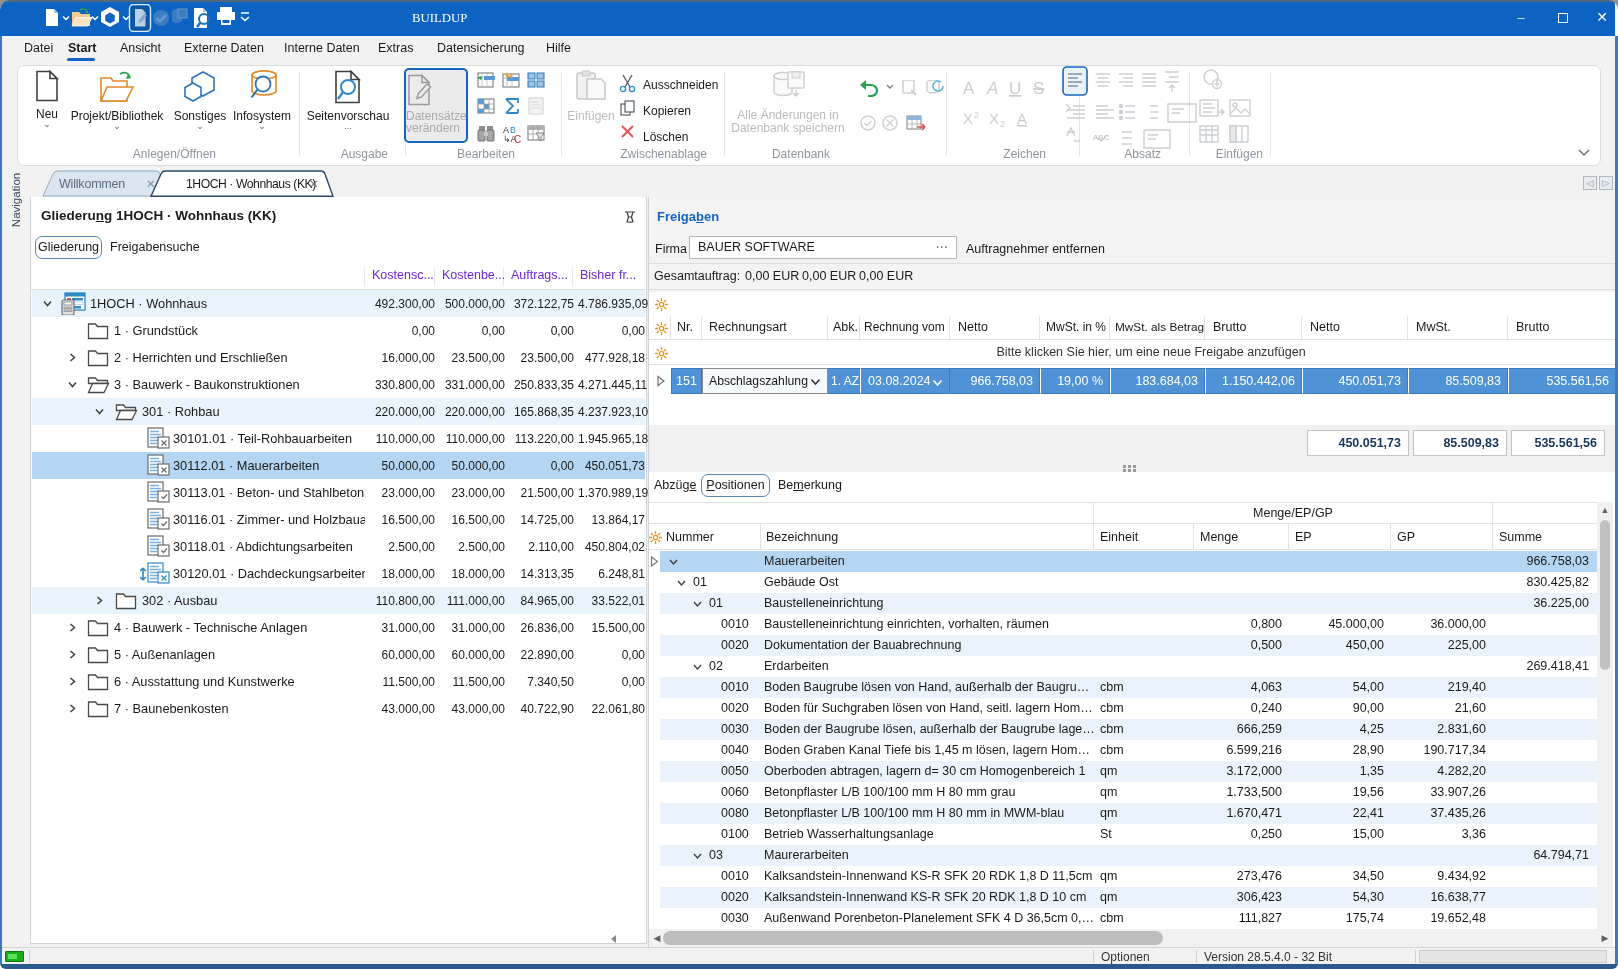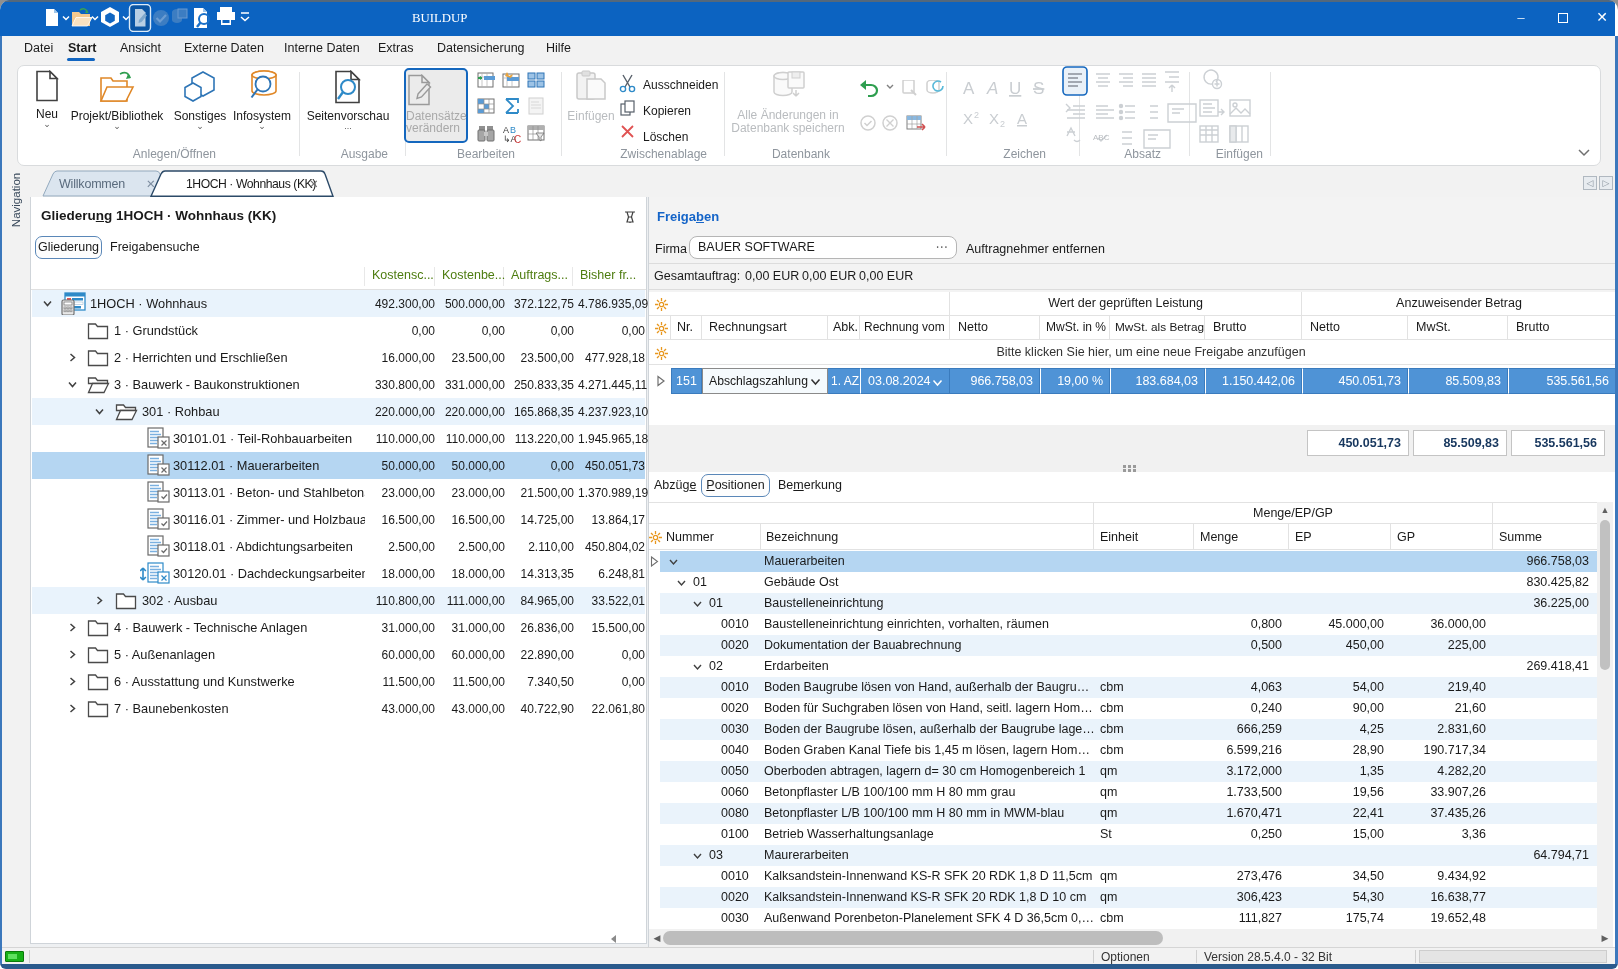--- a/index.html
+++ b/index.html
@@ -36,21 +36,21 @@
 
 #mainarea { position:absolute; left:0; top:197px; width:1618px; height:750px; background:#eef0f2; }
 #navstrip { position:absolute; left:2px; top:0px; width:28px; height:750px; background:#f2f2f2; }
 #navstrip span { position:absolute; left:-16px; top:-3px; width:60px; text-align:center; font-size:11.5px; color:#3a4a5c; transform:rotate(-90deg); }
 #leftpanel { position:absolute; left:30px; top:0; width:617px; height:747px; background:#fff; border:1px solid #cfd4d9; border-top:none; }
 #rightpanel { position:absolute; left:648px; top:0; width:967px; height:750px; background:#fff; border-left:1px solid #cfd4d9; }
 .sun { position:absolute; width:13px; height:13px; }
 
 #lp-header { position:absolute; left:10px; top:11px; font-weight:bold; font-size:13.5px; }
 .subtab-box { position:absolute; border:1px solid #5a87b8; border-radius:7px; background:#fdfdfd; font-size:12.5px; text-align:center; }
-.treehead { position:absolute; top:5px; height:22px; font-size:12.5px; color:#4d7c0f; white-space:nowrap; }
+.treehead { position:absolute; top:5px; height:22px; font-size:12.5px; color:#6d28d9; white-space:nowrap; }
 .trow { position:absolute; left:1px; width:613px; height:27px; }
 .trow .nm { position:absolute; top:6px; font-size:12.8px; white-space:nowrap; }
 .trow .v { position:absolute; top:7px; font-size:12px; text-align:right; }
 .blue-row { background:#e9f3fc; }
 .sel-row { background:#b5d6f2; }
 .chev { position:absolute; top:8px; width:11px; height:11px; }
 
 .fg-blue { color:#1464c8; font-weight:bold; font-size:13px; }
 .cellblue { background:#4f93d6; color:#fff; }
 .posrow { position:absolute; left:11px; width:937px; height:21px; font-size:12.5px; }
@@ -648,36 +648,31 @@
           </div>
 </div>
     <svg class="abs" style="left:578px;top:737px" width="10" height="10" viewBox="0 0 10 10">
           <path d="M7 1 L2 5 l5 4 z" fill="#8a8a8a"></path>
         </svg>
   </div>
   <div id="rightpanel">
     <div class="abs" style="left:0;top:0;width:967px;height:95px;background:#f3f3f3"></div>
     <div class="abs fg-blue" style="left:8px;top:12px">Freiga<span style="text-decoration:underline">b</span>en</div>
     <div class="abs" style="left:6px;top:45px">Firma</div>
-    <div class="abs" style="left:40px;top:39px;width:268px;height:23px;background:#fff;border:1px solid #b5b5b5;border-radius:8px;line-height:21px;padding-left:8px">BAUER SOFTWARE<span style="position:absolute;right:8px;color:#666">⋯</span></div>
+    <div class="abs" style="left:40px;top:39px;width:268px;height:23px;background:#fff;border:1px solid #b5b5b5;border-radius:1px;line-height:21px;padding-left:8px">BAUER SOFTWARE<span style="position:absolute;right:8px;color:#666">⋯</span></div>
     <div class="abs" style="left:317px;top:45px">Auftragnehmer entfernen</div>
     <div class="abs" style="left:0;top:66px;width:967px;height:27px;border-top:1px solid #dcdcdc;border-bottom:1px solid #dcdcdc">
       <span class="abs" style="left:5px;top:5px">Gesamtauftrag:</span>
       <span class="abs" style="left:96px;top:5px">0,00 EUR</span>
       <span class="abs" style="left:153px;top:5px">0,00 EUR</span>
       <span class="abs" style="left:210px;top:5px">0,00 EUR</span>
     </div>
 
     <div class="abs" style="left:0;top:95px;width:967px;height:102px">
 
-      <div class="abs" style="left:0;top:0;width:967px;height:24px;border-bottom:1px solid #e2e2e2">
-        <div class="fgcell" style="left:0;width:301px;border-right:1px solid #e2e2e2"></div>
-        <div class="fgcell c" style="left:301px;width:352px;border-right:1px solid #e2e2e2;padding-top:4px">Wert der geprüften Leistung</div>
-        <div class="fgcell c" style="left:653px;width:314px;padding-top:4px">Anzuweisender Betrag</div>
-      </div>
 
       <div class="abs" style="left:0;top:24px;width:967px;height:24px;border-bottom:1px solid #e2e2e2">
         <div class="fgcell" style="left:0;width:22px;border-right:1px solid #e2e2e2"></div>
         <div class="fgcell" style="left:22px;width:31px;border-right:1px solid #e2e2e2;padding:4px 12px 0 6px">Nr.</div>
         <div class="fgcell" style="left:53px;width:126px;border-right:1px solid #e2e2e2;padding:4px 0 0 7px">Rechnungsart</div>
         <div class="fgcell" style="left:179px;width:32px;border-right:1px solid #e2e2e2;padding:4px 0 0 5px">Abk.</div>
         <div class="fgcell" style="left:211px;width:90px;border-right:1px solid #e2e2e2;padding:4px 0 0 4px;font-size:12px">Rechnung vom</div>
         <div class="fgcell" style="left:301px;width:90px;border-right:1px solid #e2e2e2;padding:4px 0 0 8px">Netto</div>
         <div class="fgcell" style="left:391px;width:70px;border-right:1px solid #e2e2e2;padding:4px 0 0 6px;font-size:12px">MwSt. in %</div>
         <div class="fgcell" style="left:461px;width:95px;border-right:1px solid #e2e2e2;padding:4px 0 0 5px;font-size:11.8px">MwSt. als Betrag</div>

